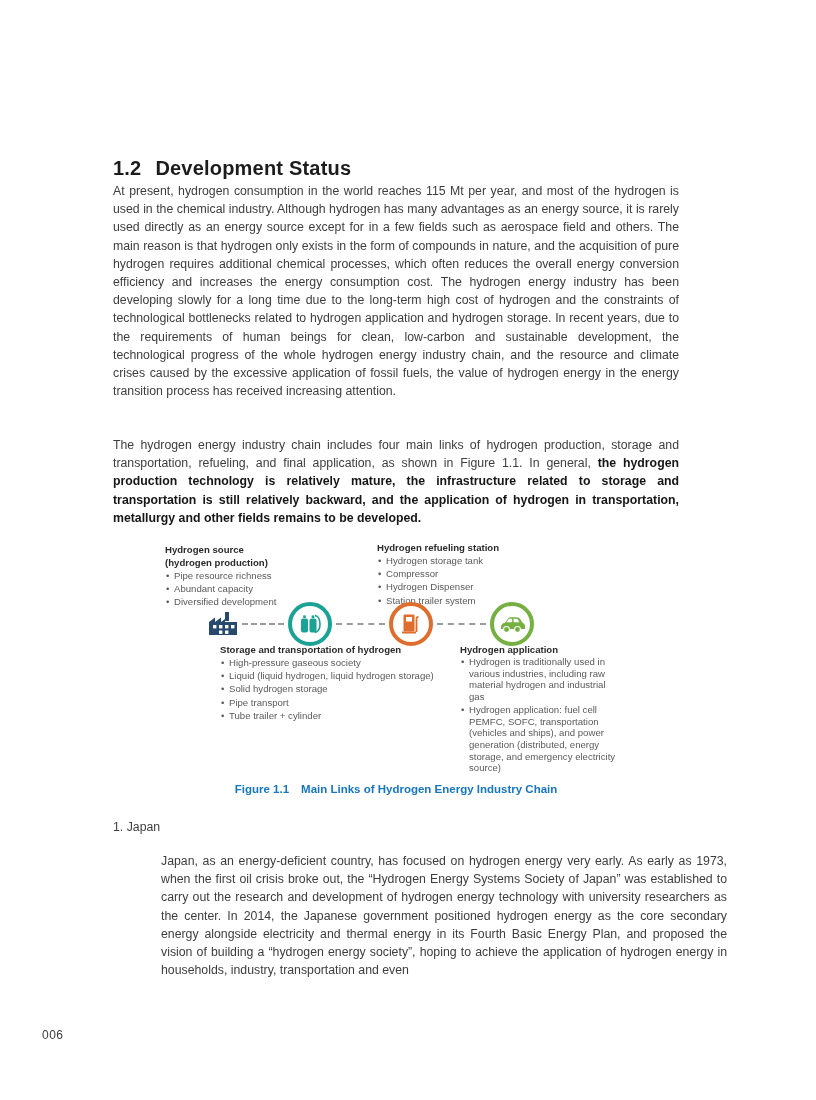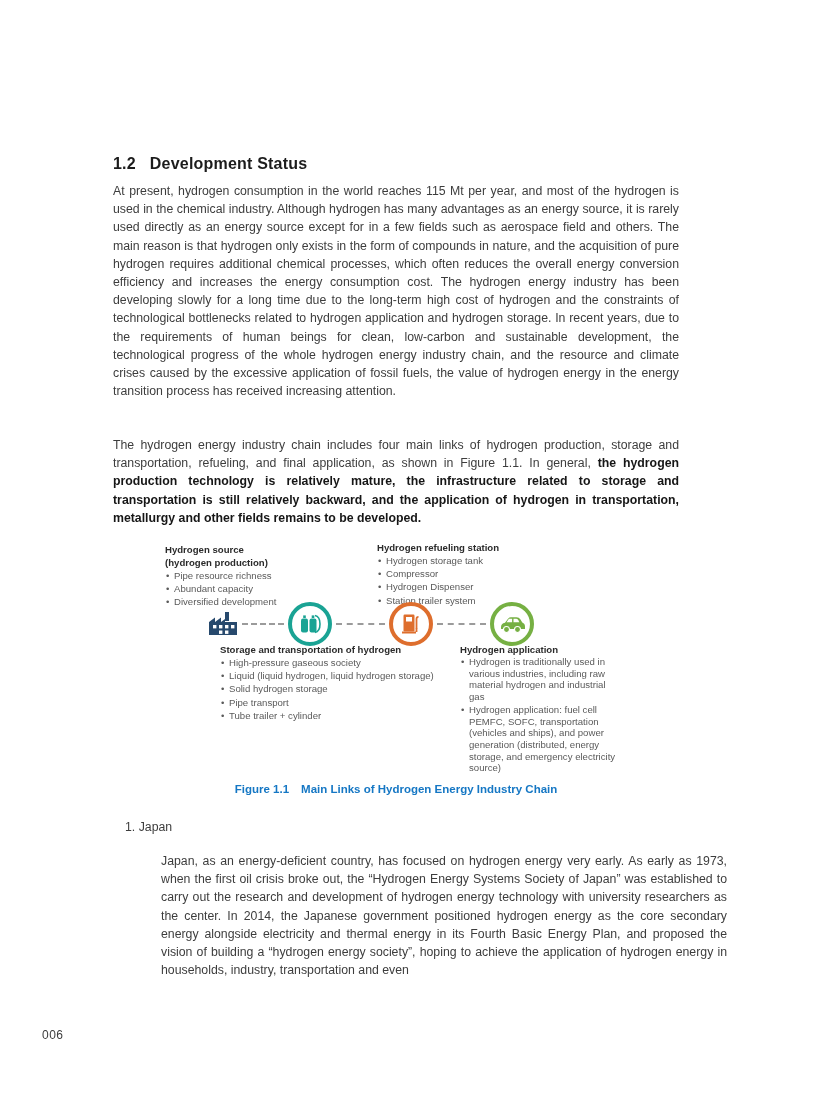--- a/index.html
+++ b/index.html
@@ -3,34 +3,34 @@
 <meta charset="utf-8">
 <style>
   html,body{margin:0;padding:0;background:#e8e8e8;}
   .page{
     position:relative;width:816px;height:1100px;background:#ffffff;
     font-family:"Liberation Sans","DejaVu Sans",sans-serif;
     color:#3d3d3d;overflow:hidden;margin:0 auto;
   }
   .content{position:absolute;left:113px;top:0;width:566px;}
   .sec-heading{
-    position:absolute;top:144px;left:0;font-size:16px;font-weight:bold;color:#1c1c1c;
+    position:absolute;top:144px;left:0;font-size:20px;font-weight:bold;color:#1c1c1c;
     letter-spacing:.2px;
   }
   .sec-heading .sec-num{margin-right:14px;}
   .body-para{
     position:absolute;left:0;width:566px;margin:0;
     font-size:12.3px;line-height:18.2px;text-align:justify;color:#3d3d3d;
   }
   .para1{top:182px;}
   .para2{top:436px;}
   .para2 b{color:#161616;}
   .para3{top:852px;margin-left:48px;}
   .japan-heading{
-    position:absolute;top:820px;left:12px;margin:0;font-size:12.3px;color:#3d3d3d;
+    position:absolute;top:820px;left:0;margin:0;font-size:12.3px;color:#3d3d3d;
   }
   
   .figure{position:absolute;top:541px;left:0;width:566px;height:236px;}
   .fig-block{position:absolute;font-size:9.6px;color:#5a5a5a;}
   .fig-title{font-weight:bold;color:#2b2b2b;line-height:13px;}
   .fig-item{line-height:13.2px;padding-left:9px;position:relative;}
   .fig-item::before{content:"\2022";position:absolute;left:1px;color:#5a5a5a;}
   .fig-block.source{left:52px;top:2px;width:180px;}
   .fig-block.refueling{left:264px;top:0px;width:180px;}
   .fig-block.storage{left:107px;top:102px;width:250px;}

